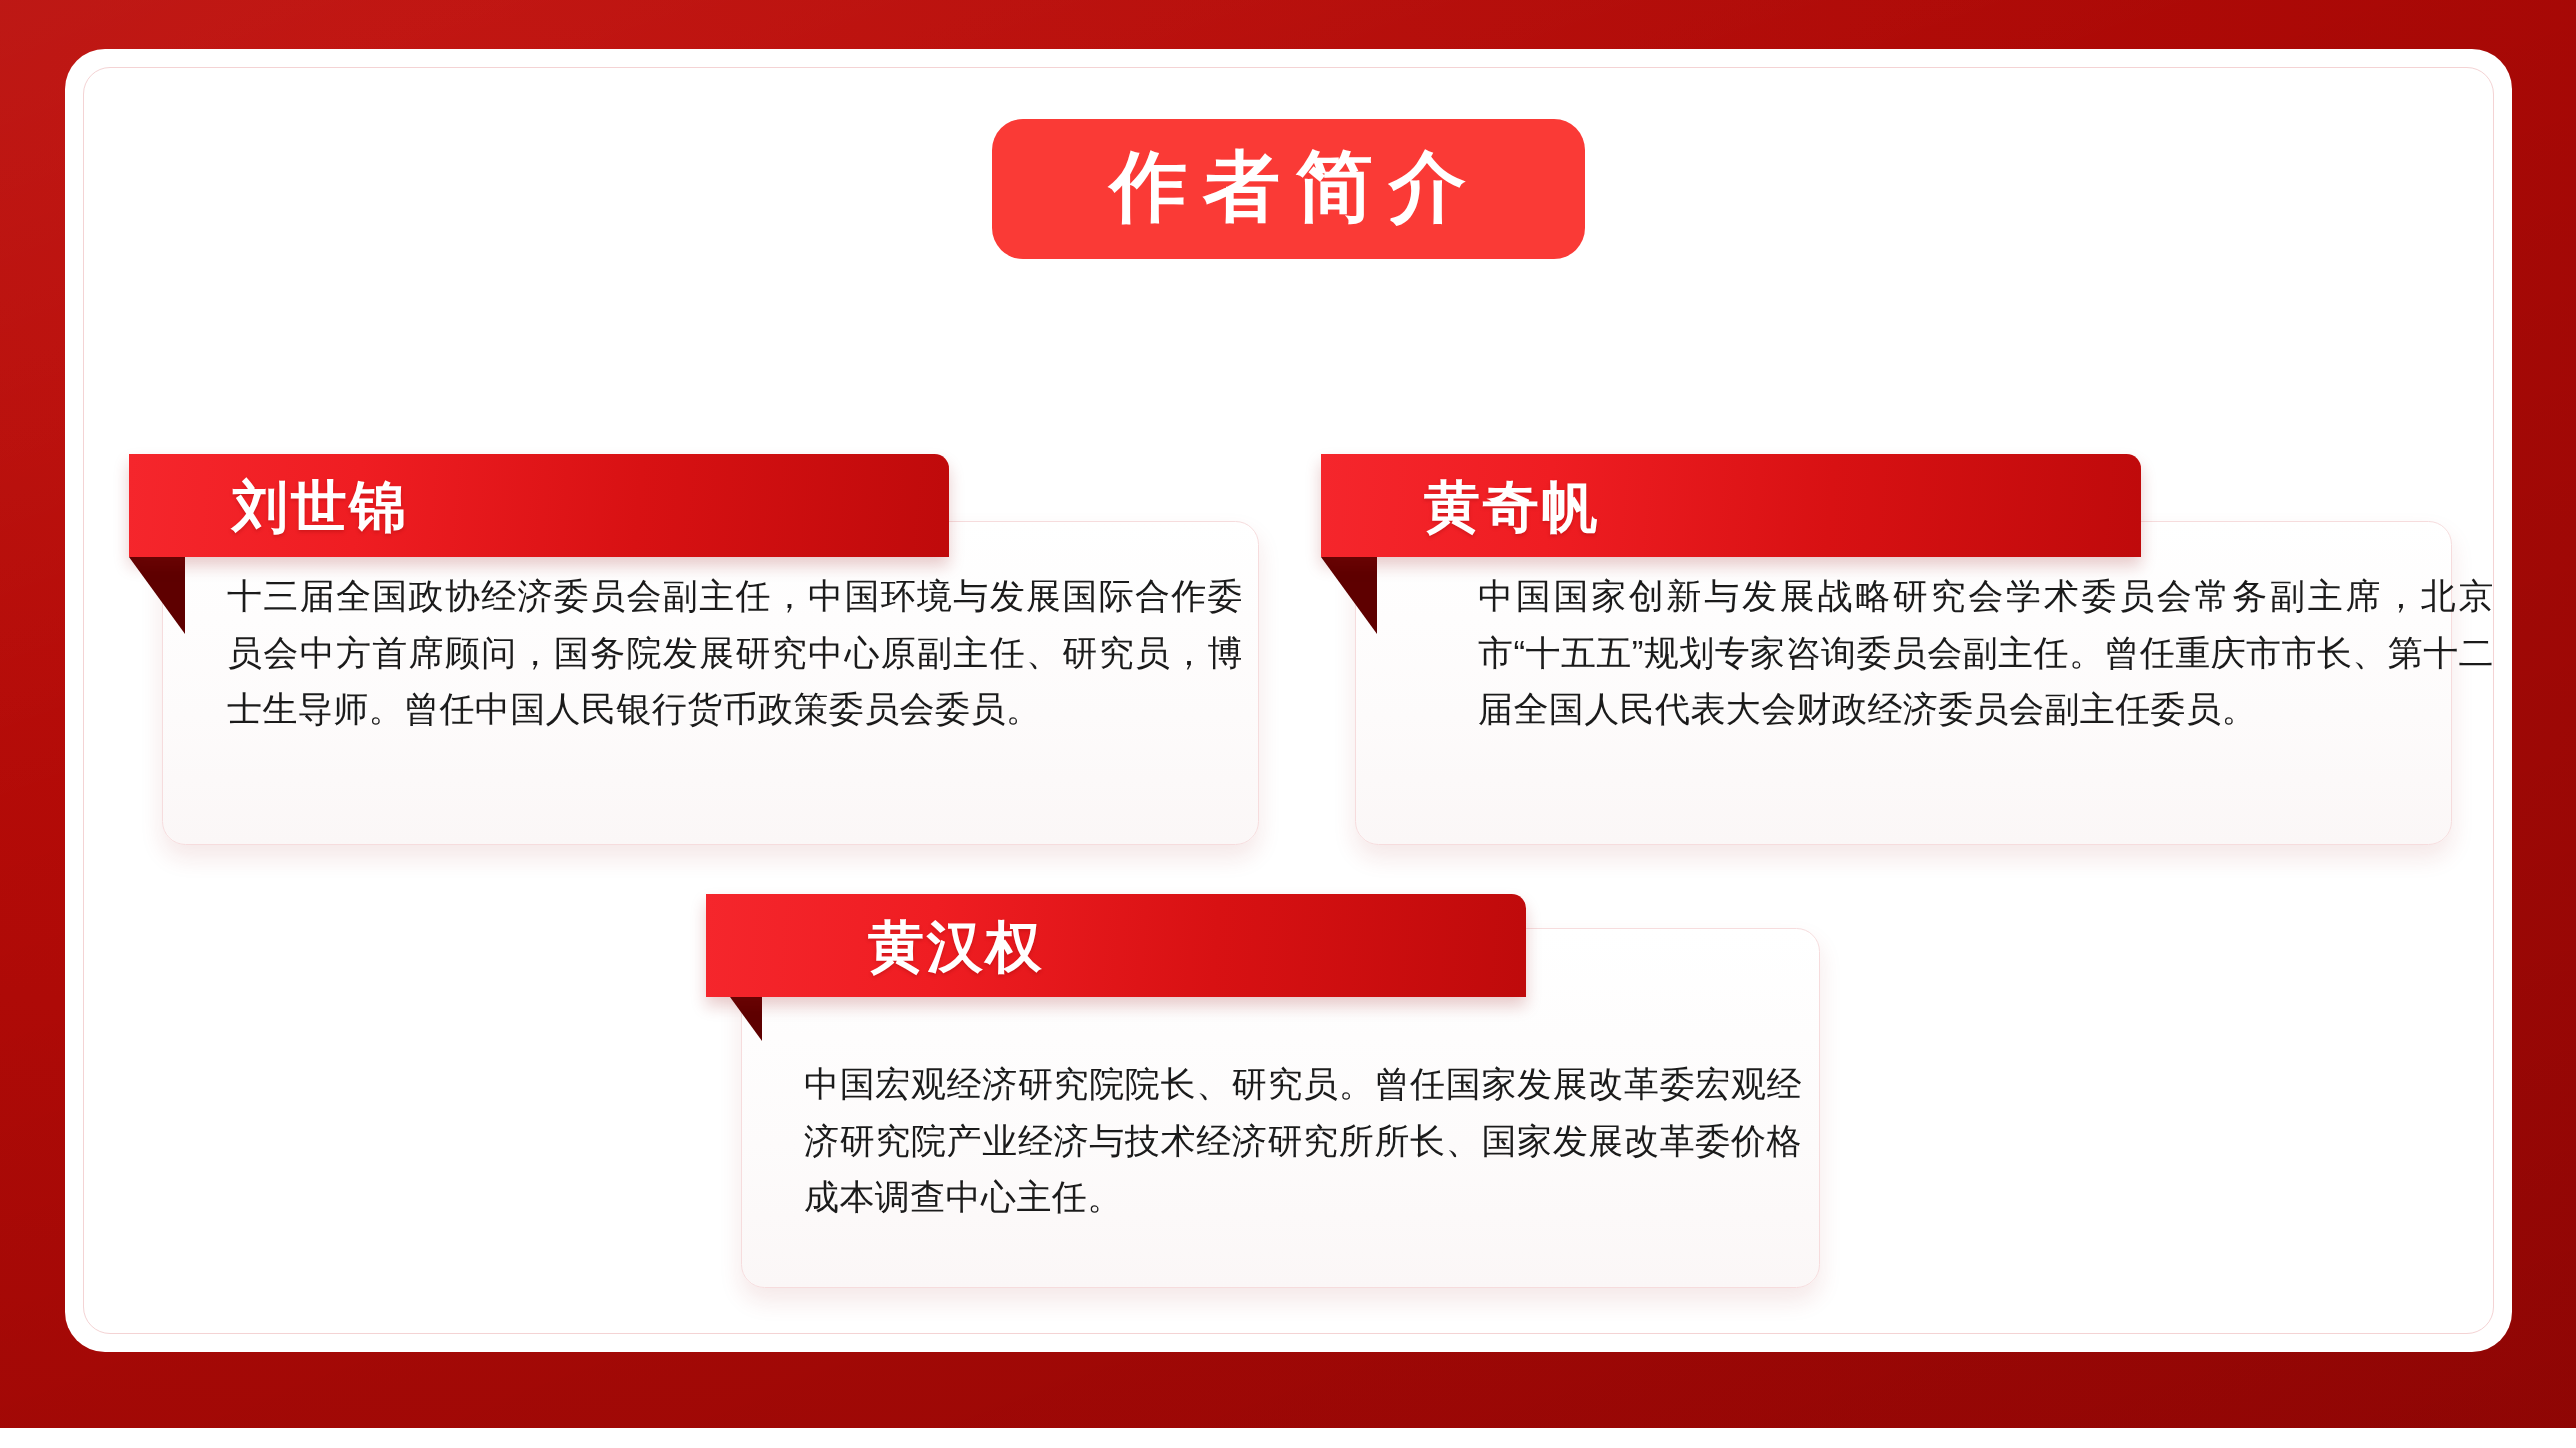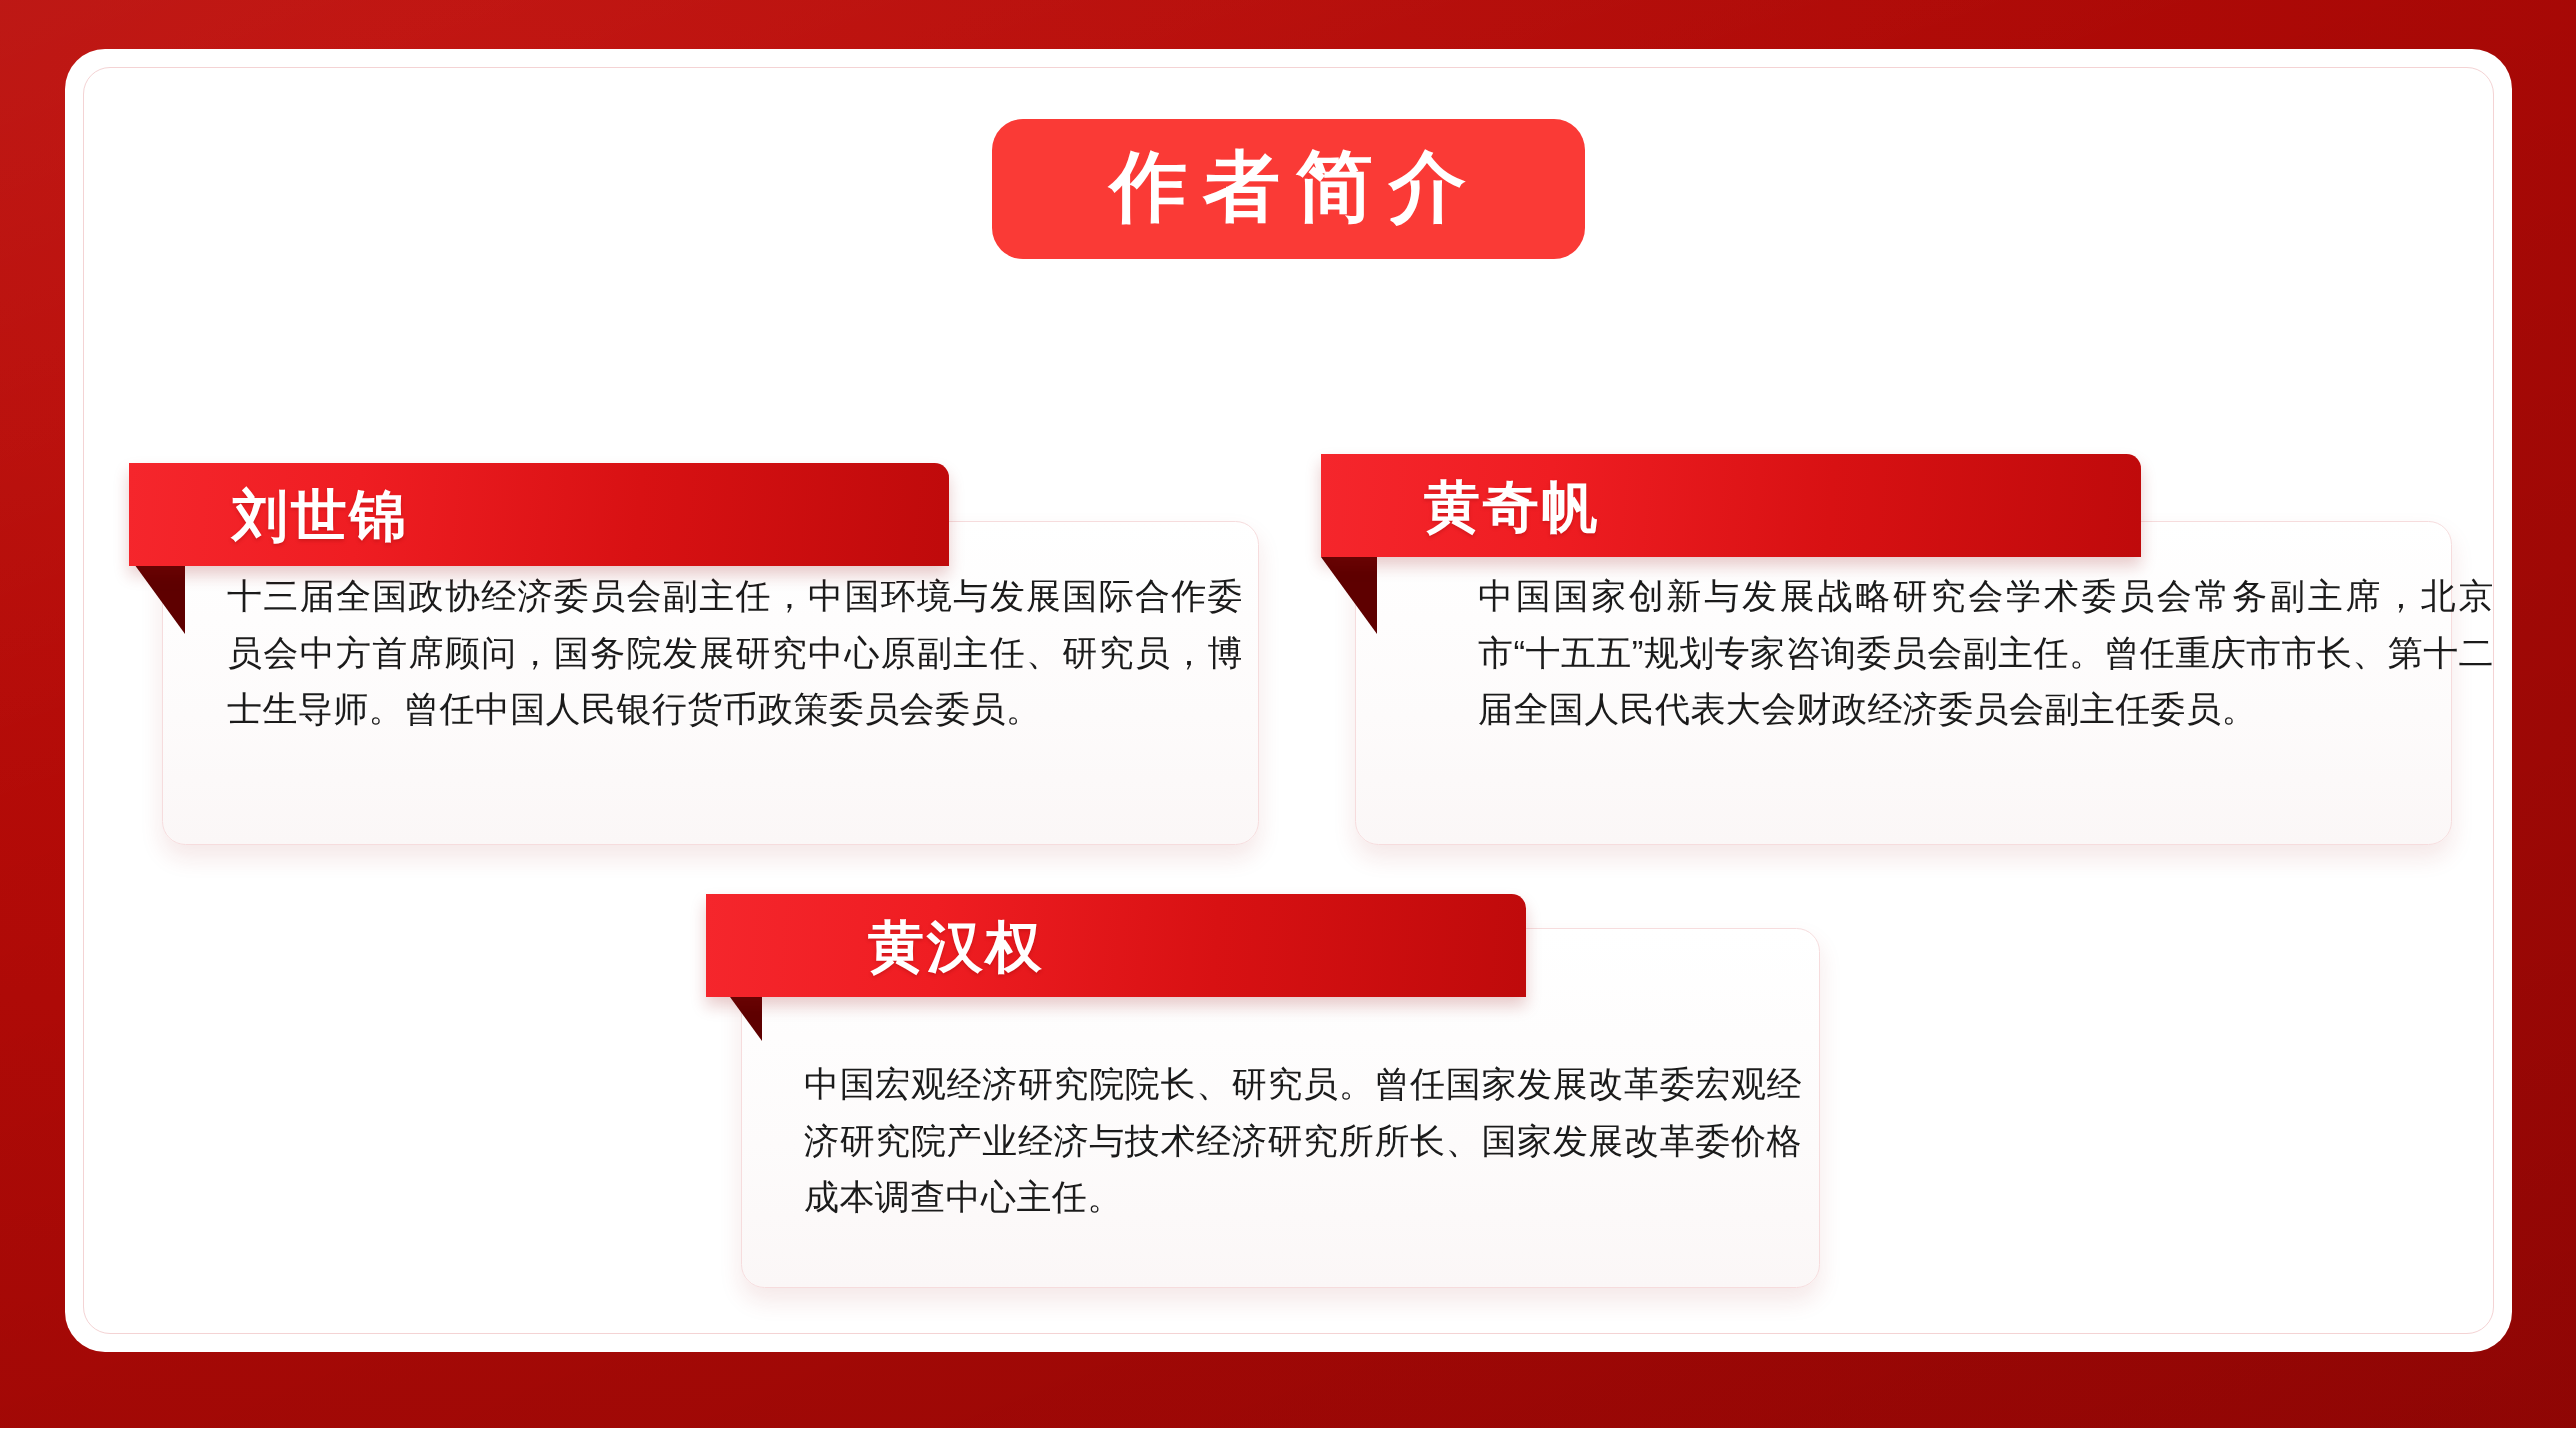--- a/index.html
+++ b/index.html
@@ -160,21 +160,21 @@
 
   <div class="title-wrap">
     <div class="title-box">
       <span class="title-text">作者简介</span>
     </div>
   </div>
 
   <div class="card">
     <div class="card-body" style="left:162px; top:521px; width:1097px; height:324px;"></div>
     <div class="ribbon-fold" style="left:129px; top:557px;"></div>
-    <div class="ribbon" style="left:129px; top:454px; width:820px; height:103px;margin-top:9px;">
+    <div class="ribbon" style="left:129px; top:454px; width:820px; height:103px;">
       <span class="ribbon-label" style="left:103px; top:16px;">刘世锦</span>
     </div>
     <div class="card-text" style="left:209px; top:568px; width:1016px;">十三届全国政协经济委员会副主任，中国环境与发展国际合作委员会中方首席顾问，国务院发展研究中心原副主任、研究员，博士生导师。曾任中国人民银行货币政策委员会委员。</div>
   </div>
 
   <div class="card">
     <div class="card-body" style="left:1355px; top:521px; width:1097px; height:324px;"></div>
     <div class="ribbon-fold" style="left:1321px; top:557px;"></div>
     <div class="ribbon" style="left:1321px; top:454px; width:820px; height:103px;">
       <span class="ribbon-label" style="left:103px; top:16px;">黄奇帆</span>

